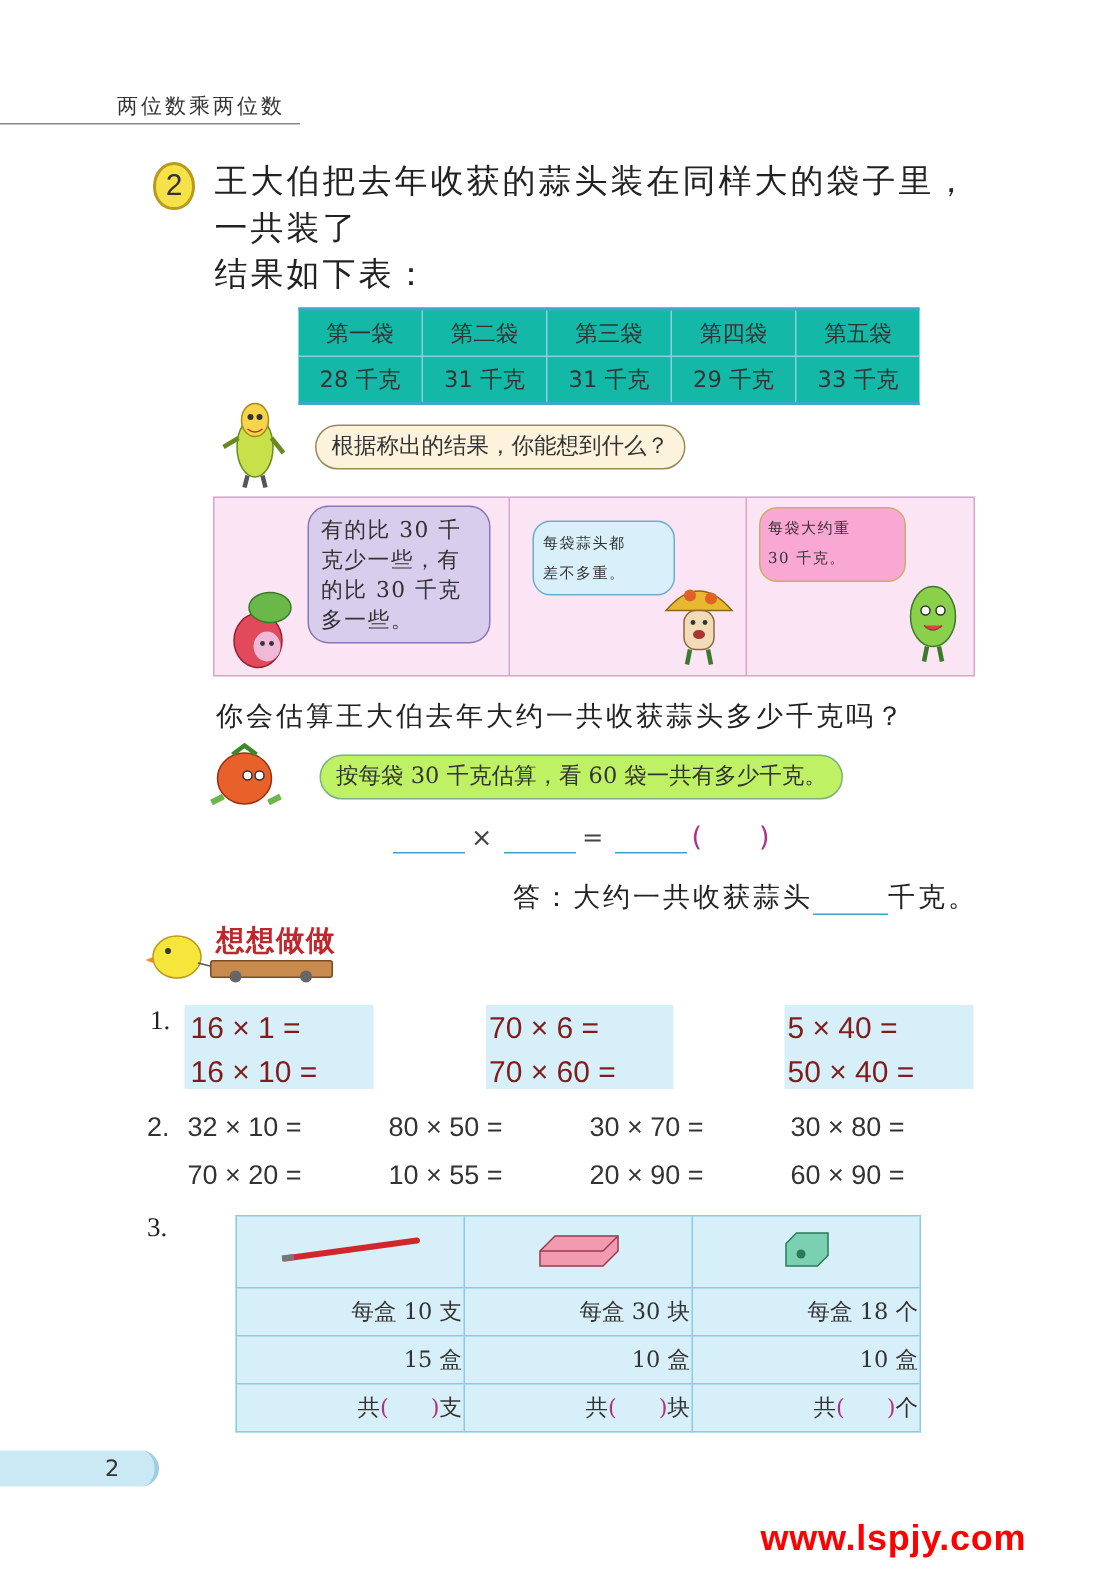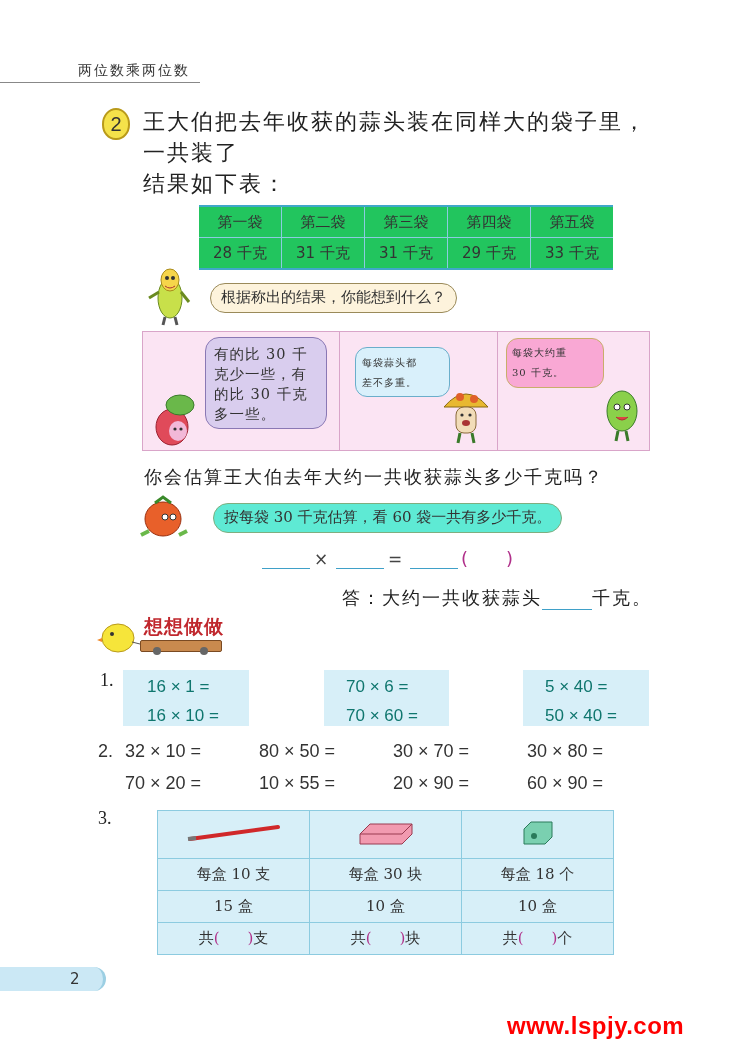--- a/index.html
+++ b/index.html
@@ -20,64 +20,64 @@
     left: 102px; top: 108px; width: 28px; height: 32px; border-radius: 50% 50% 48% 48%;
     background: #f5e24a; border: 2px solid #b99a1a; box-sizing: border-box;
     display: flex; align-items: center; justify-content: center;
     font-size: 20px; color: #333; font-family: "Liberation Sans", sans-serif;
   }
   .para { left: 143px; top: 106px; width: 520px; font-size: 22px; line-height: 31px; letter-spacing: 2px; color: #222; font-family: "DejaVu Serif", serif; }
 
   
   .wtable {
     left: 199px; top: 205px; border-collapse: collapse;
-    font-size: 15px; background: #22c55e;
+    font-size: 15px; background: #14b8a6;
     border-top: 2px solid #3fa7c9; border-bottom: 2px solid #3fa7c9;
   }
   .wtable td { width: 80px; height: 28px; text-align: center; border-right: 1px solid #8ccbe0; color: #333; }
   .wtable td:last-child { border-right: none; }
   .wtable tr:first-child td { border-bottom: 1px solid #8ccbe0; font-family: "DejaVu Serif", serif; }
 
   
   .bubble { box-sizing: border-box; font-family: "DejaVu Serif", serif; color: #333; }
   .q-bubble {
     left: 210px; top: 283px; height: 30px; padding: 4px 10px;
     border: 1.5px solid #9a8a5a; border-radius: 15px; background: #fdf3dc; font-size: 15px; white-space: nowrap;
   }
   .pink-panel { left: 142px; top: 331px; width: 508px; height: 120px; background: #fbe4f3; border: 1px solid #d9a5c9; box-sizing: border-box; }
   .pink-div1 { left: 339px; top: 332px; width: 1px; height: 118px; background: #d9a5c9; }
   .pink-div2 { left: 497px; top: 332px; width: 1px; height: 118px; background: #d9a5c9; }
   .b-purple { left: 205px; top: 337px; width: 122px; height: 92px; background: #d9cdee; border: 1.5px solid #8a78b4; border-radius: 14px; padding: 6px 8px; font-size: 14.5px; line-height: 20px; letter-spacing: 1px; }
   .b-blue { left: 355px; top: 347px; width: 95px; height: 50px; background: #d9f0fb; border: 1.5px solid #6aaecb; border-radius: 12px; padding: 5px 6px; font-size: 10px; line-height: 20px; letter-spacing: 1px; }
   .b-yellow { left: 506px; top: 338px; width: 98px; height: 50px; background: #f9a8d4; border: 1.5px solid #c9ae6a; border-radius: 12px; padding: 4px 5px; font-size: 10px; line-height: 20px; letter-spacing: 1px; }
 
   .q2 { left: 144px; top: 465px; font-size: 18px; letter-spacing: 2px; font-family: "DejaVu Serif", serif; color: #222; }
-  .g-bubble { left: 213px; top: 503px; height: 30px; padding: 4px 10px; border: 1.5px solid #7fae7f; border-radius: 15px; background: #5eead4; font-size: 15px; white-space: nowrap; }
+  .g-bubble { left: 213px; top: 503px; height: 30px; padding: 4px 10px; border: 1.5px solid #7fae7f; border-radius: 15px; background: #bef264; font-size: 15px; white-space: nowrap; }
 
   
   .blank { height: 1px; background: #3fa0c8; }
   .eq-sym { font-size: 17px; color: #444; }
   .paren { font-size: 18px; color: #b0308a; }
   .answer { left: 342px; top: 586px; font-size: 18px; letter-spacing: 2px; font-family: Liberation Sans, sans-serif; }
 
   
   .sec-title { left: 144px; top: 614px; font-size: 19px; font-weight: bold; color: #c0272d; letter-spacing: 1px; }
   .cart { left: 140px; top: 640px; width: 80px; height: 10px; background: #c98a4e; border: 1px solid #7a4a22; border-radius: 2px; }
   .wheel { width: 8px; height: 8px; border-radius: 50%; background: #666; top: 647px; }
 
   
   .num { font-family: "Liberation Serif", serif; font-size: 18px; color: #222; }
-  .ex-box { background: #d7eff8; font-size: 17px; line-height: 29px; padding: 2px 22px; box-sizing: border-box; font-family: "Liberation Sans", sans-serif; color: #0f766e; }
+  .ex-box { background: #d7eff8; font-size: 20px; line-height: 29px; padding: 2px 2px; box-sizing: border-box; font-family: "Liberation Sans", sans-serif; color: #7f1d1d; }
   .ex2 { font-size: 18px; font-family: "Liberation Sans", sans-serif; color: #333; }
 
   
   .t3 { left: 157px; top: 810px; border-collapse: collapse; background: #d7eff8; border: 1.5px solid #3fa7c9; font-size: 15px; }
   .t3 td { width: 149px; text-align: center; border: 1px solid #8ccbe0; color: #333; font-family: "DejaVu Serif", serif; }
   .t3 tr.imgrow td { height: 45px; }
-  .t3 tr.txt td { height: 29px; }
+  .t3 tr.txt td { height: 29px; text-align: right; }
   .pp { color: #b0308a; }
 
   
   .page-tab { left: 0; top: 967px; width: 106px; height: 24px; background: #cbe8f5; border-radius: 0 12px 12px 0; border-right: 3px solid #9ccfe3; box-sizing: border-box; }
   .page-num { left: 70px; top: 970px; font-size: 15px; color: #333; }
   .watermark { left: 507px; top: 1012px; font-size: 24px; font-weight: bold; color: #ff0000; font-family: "Liberation Sans", sans-serif; letter-spacing: 0.5px; }
 </style>
 </head>
 <body>
 

